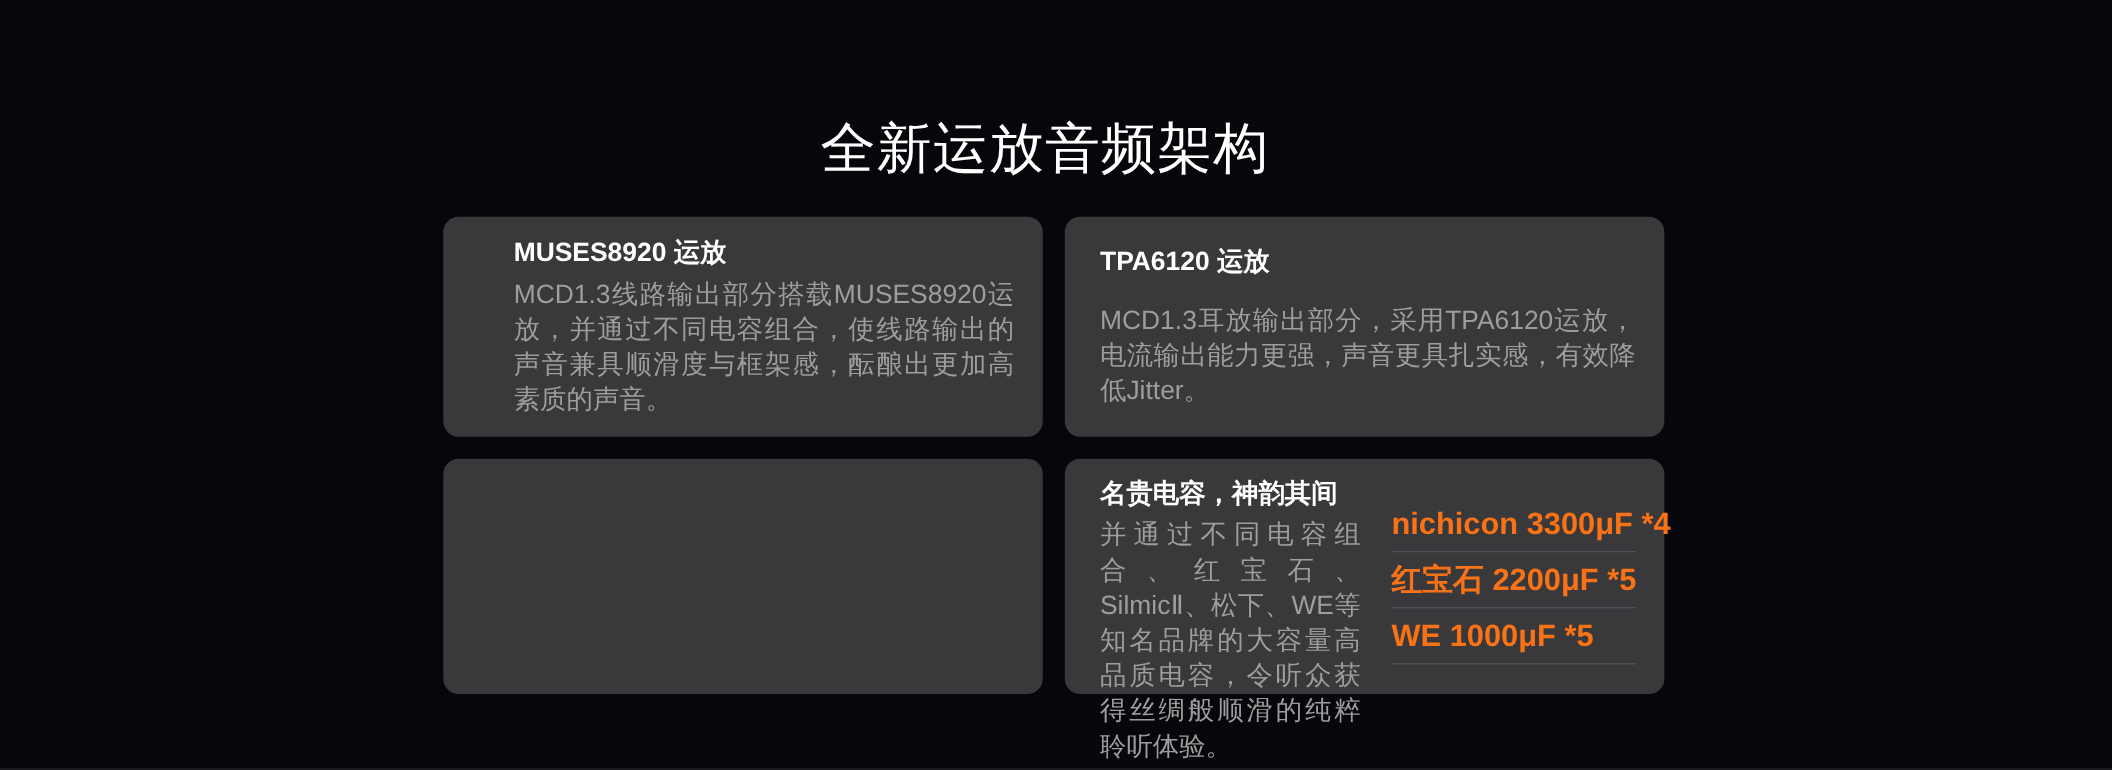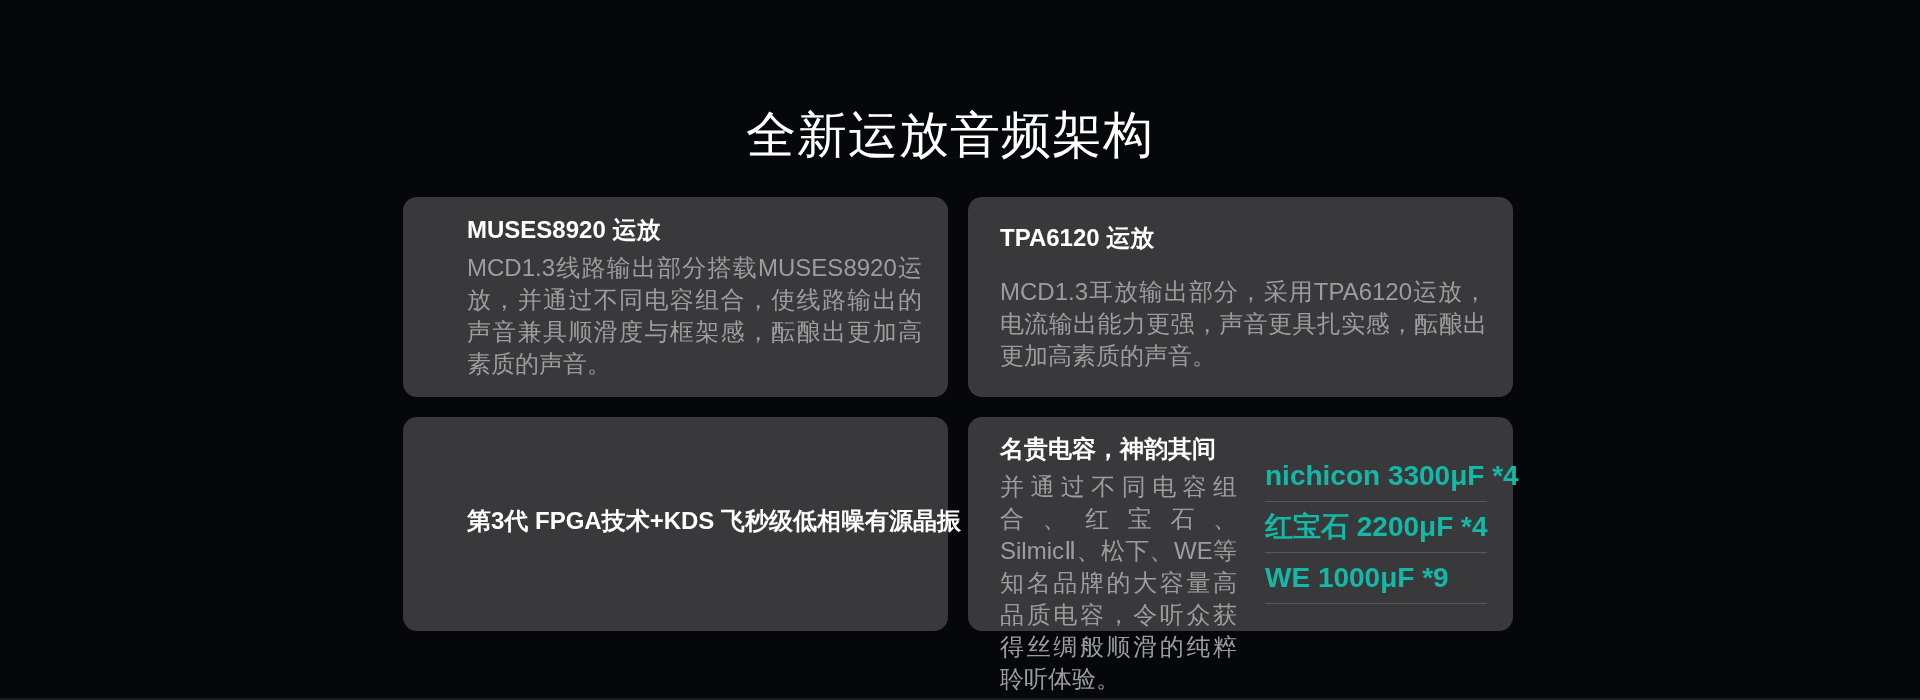--- a/index.html
+++ b/index.html
@@ -67,21 +67,21 @@
     width: 222px;
     margin-top: 28px;
     list-style: none;
   }
   .cap-item {
     padding: 10px 0 10px 0;
     border-bottom: 1px solid #57585c;
     font-size: 28px;
     line-height: 30px;
     font-weight: 700;
-    color: #14b8a6;
+    color: #f97316;
     white-space: nowrap;
   }
   .cap-item:first-child { padding-top: 0; }
   .bottom-edge {
     position: absolute;
     left: 0;
     bottom: 0;
     width: 1920px;
     height: 2px;
     background: #191a1e;
@@ -94,34 +94,33 @@
 
 <div class="cards-grid">
 
   <div class="card">
     <h3 class="card-title">MUSES8920 运放</h3>
     <p class="card-body">MCD1.3线路输出部分搭载MUSES8920运放，并通过不同电容组合，使线路输出的声音兼具顺滑度与框架感，酝酿出更加高素质的声音。</p>
   </div>
 
   <div class="card col2">
     <h3 class="card-title">TPA6120 运放</h3>
-    <p class="card-body">MCD1.3耳放输出部分，采用TPA6120运放，电流输出能力更强，声音更具扎实感，酝酿出更加高素质的声音。</p>
+    <p class="card-body">MCD1.3耳放输出部分，采用TPA6120运放，电流输出能力更强，声音更具扎实感，有效降低Jitter。</p>
   </div>
 
   <div class="card">
-    <h3 class="card-title">第3代 FPGA技术+KDS 飞秒级低相噪有源晶振</h3>
   </div>
 
   <div class="card col2 split">
     <div class="split-left">
       <h3 class="card-title">名贵电容，神韵其间</h3>
       <p class="card-body">并通过不同电容组合、红宝石、SilmicⅡ、松下、WE等知名品牌的大容量高品质电容，令听众获得丝绸般顺滑的纯粹聆听体验。</p>
     </div>
     <ul class="cap-list">
       <li class="cap-item">nichicon 3300μF *4</li>
-      <li class="cap-item">红宝石 2200μF *4</li>
-      <li class="cap-item">WE 1000μF *9</li>
+      <li class="cap-item">红宝石 2200μF *5</li>
+      <li class="cap-item">WE 1000μF *5</li>
     </ul>
   </div>
 
 </div>
 
 <div class="bottom-edge"></div>
 
 </body></html>

